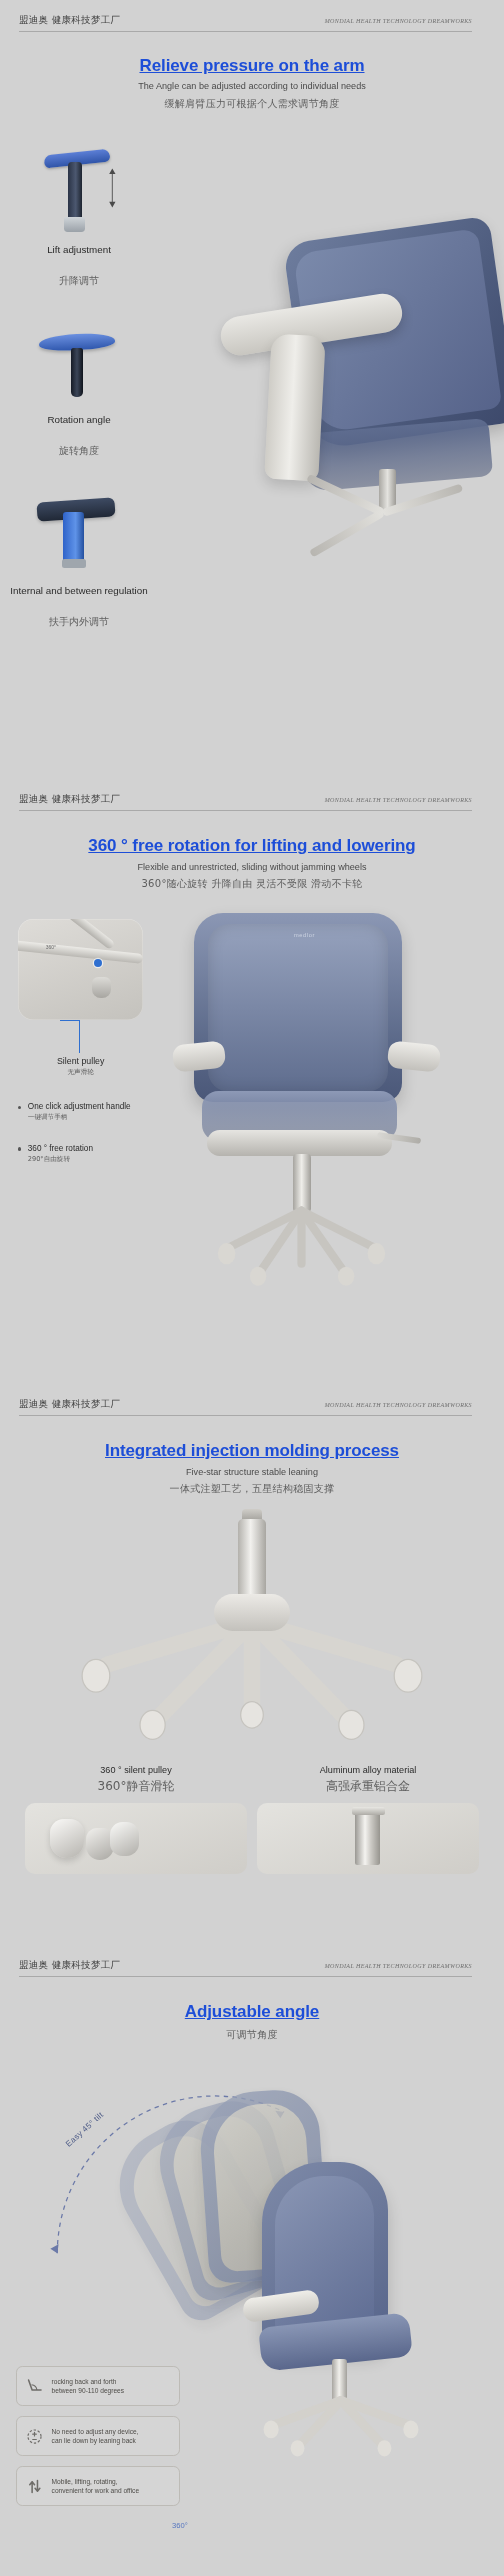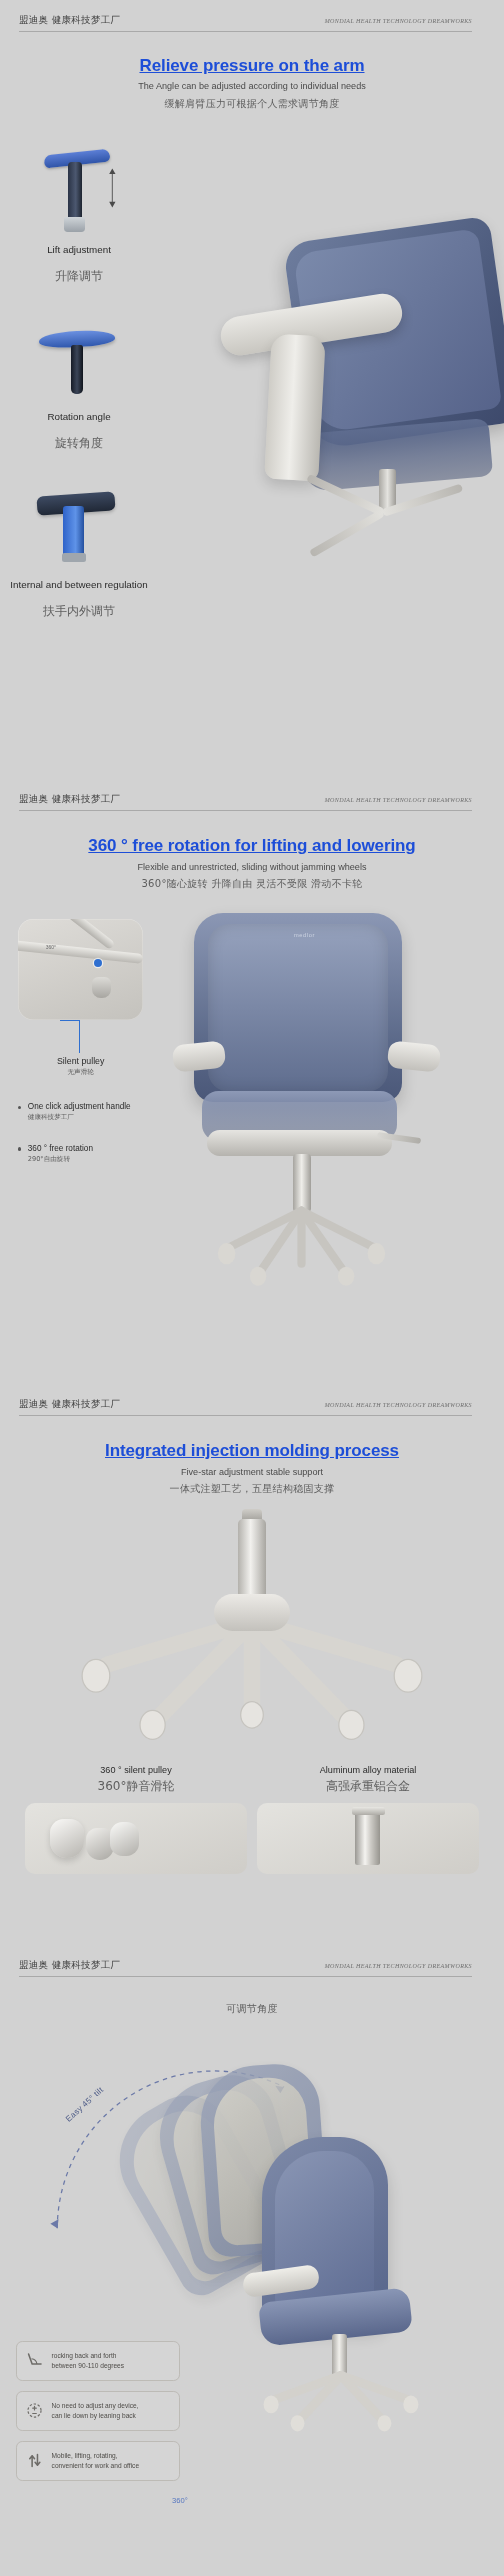--- a/index.html
+++ b/index.html
@@ -29,21 +29,21 @@
   
   #sec1 { height:779px; }
   #sec1 .heads { margin-top:17.7px; }
 
   .s1-body { position:relative; height:631px; margin-top:23px; }
 
   .s1-left { position:absolute; left:0; top:8.8px; width:158px; text-align:center; }
   .feat { margin-bottom:25px; }
   .feat-art { height:95px; position:relative; margin:0 auto 6.3px auto; width:101px; }
   .feat-en { font-size:9.8px; color:#2b2b2b; line-height:1.22; }
-  .feat-cn { font-size:12px; color:#5f5f5f; margin-top:12px; font-family:Liberation Sans, sans-serif; }
+  .feat-cn { font-size:10px; color:#5f5f5f; margin-top:18px; font-family:Liberation Sans, sans-serif; }
 
   
   .arm-pad { position:absolute; border-radius:7.6px/5px; }
   .a1-top { left:15px; top:8.8px; width:66px; height:12.6px; background:linear-gradient(180deg,#5c7fd6,#2f54a8); border-radius:8.8px 8.8px 6.3px 6.3px; transform:rotate(-6deg); box-shadow:0 1.3px 2.5px rgba(0,0,0,.25);}
   .a1-stem { left:39px; top:19px; width:14px; height:58px; background:linear-gradient(90deg,#2a3346,#4c5870 55%,#1d2430); border-radius:3.8px; }
   .a1-base { left:35px; top:74px; width:21.4px; height:15px; background:linear-gradient(180deg,#cfd4d8,#9aa1a8); border-radius:2.5px 2.5px 3.8px 3.8px; }
 
   .a2-top { left:10px; top:21.4px; width:76px; height:16.4px; background:linear-gradient(180deg,#6b90e0,#2f57ad); border-radius:50% 50% 40% 40%; transform:rotate(-3deg); box-shadow:0 1.9px 3.2px rgba(0,0,0,.22);}
   .a2-stem { left:42px; top:35px; width:12.6px; height:49px; background:linear-gradient(90deg,#161b26,#3b4558 50%,#10141c); border-radius:2.5px 2.5px 5px 5px; }
 
@@ -303,21 +303,21 @@
       </div>
       <div class="pulley-line"></div>
       <div class="pulley-label">
         <div class="pl-en">Silent pulley</div>
         <div class="pl-cn">无声滑轮</div>
       </div>
 
       <div class="bullets">
         <div class="bullet">
           <div class="b-en">One click adjustment handle</div>
-          <div class="b-cn">健康科技梦工厂</div>
+          <div class="b-cn">一键调节手柄</div>
         </div>
         <div class="bullet">
           <div class="b-en">360 ° free rotation</div>
           <div class="b-cn">290°自由旋转</div>
         </div>
       </div>
 
       <div class="s2-chair">
         <div class="s2-back"></div>
         <div class="s2-logo">medlor</div>
@@ -353,21 +353,21 @@
     <div class="brand-head">
       <div class="brand-row">
         <div class="brand-cn">盟迪奥 健康科技梦工厂</div>
         <div class="brand-en">MONDIAL HEALTH TECHNOLOGY DREAMWORKS</div>
       </div>
       <div class="brand-rule"></div>
     </div>
 
     <div class="h-wrap heads">
       <div class="h1">Integrated injection molding process</div>
-      <div class="h2">Five-star adjustment stable support</div>
+      <div class="h2">Five-star structure stable leaning</div>
       <div class="h3cn">一体式注塑工艺，五星结构稳固支撑</div>
     </div>
 
     <div class="s3-hero">
       <div class="s3-cyl-top"></div>
       <div class="s3-cyl"></div>
       <svg class="s3-star" width="378" height="151" viewBox="0 0 600 240">
         <g stroke="#d7d5d0" stroke-width="26" stroke-linecap="round" fill="none">
           <path d="M300 52 L70 120"></path>
           <path d="M300 52 L530 120"></path>
@@ -410,20 +410,21 @@
   <div class="section" id="sec4">
     <div class="brand-head">
       <div class="brand-row">
         <div class="brand-cn">盟迪奥 健康科技梦工厂</div>
         <div class="brand-en">MONDIAL HEALTH TECHNOLOGY DREAMWORKS</div>
       </div>
       <div class="brand-rule"></div>
     </div>
 
     <div class="h-wrap heads">
+      <div class="h1">Adjustable angle</div>
       <div class="h3cn">可调节角度</div>
     </div>
 
     <div class="s4-body">
 
       <div class="arcwrap">
         <svg width="290" height="189" viewBox="0 0 460 300">
           <path d="M40 286 A250 250 0 0 1 400 62" fill="none" stroke="#6b79a8" stroke-width="2" stroke-dasharray="7 7"></path>
           <path d="M400 62 l-14 -2 l8 12 z" fill="#6b79a8"></path>
           <path d="M40 286 l2 -14 l-13 7 z" fill="#6b79a8"></path>

